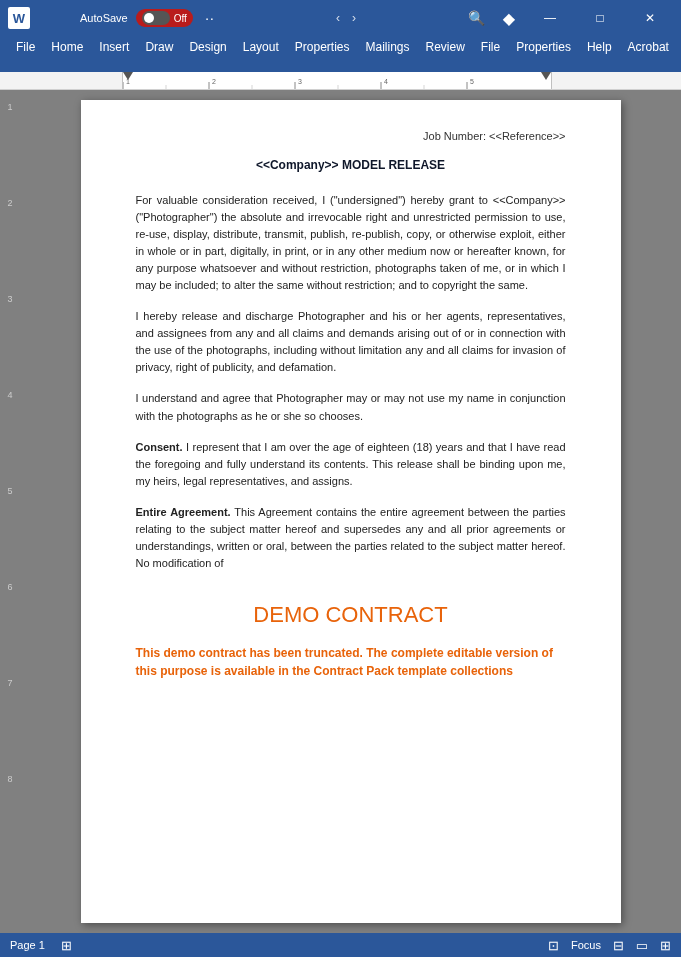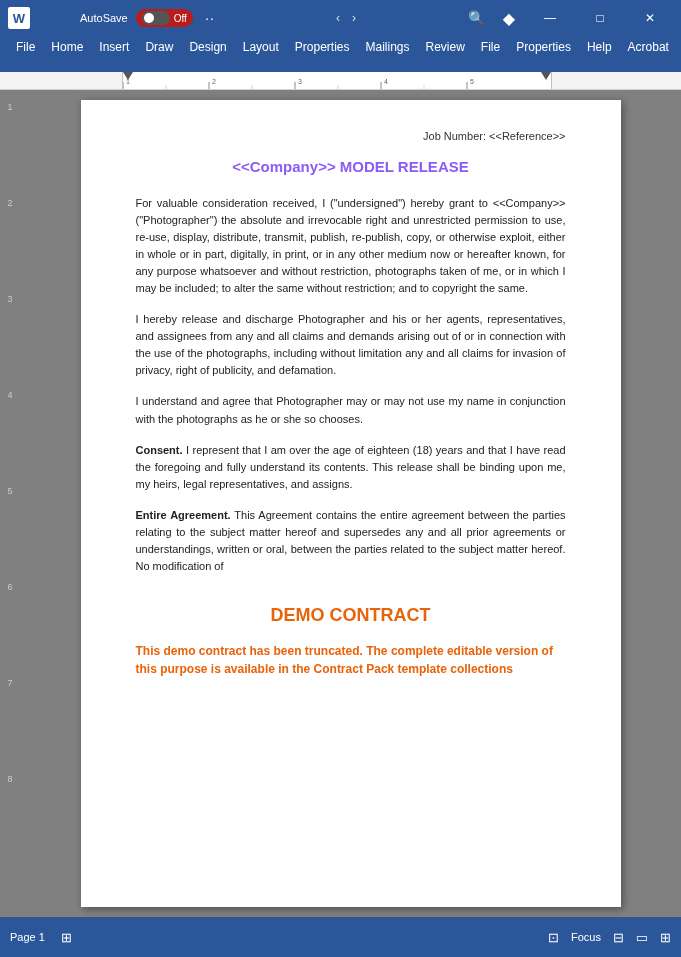--- a/index.html
+++ b/index.html
@@ -208,59 +208,59 @@
 
     
     .doc-right-align {
       text-align: right;
       font-size: 11px;
       color: #333;
       margin-bottom: 16px;
     }
     .doc-title {
       text-align: center;
-      font-size: 15px;
-      color: #8b5cf6;
+      font-size: 12px;
+      color: #0f172a;
       font-weight: bold;
       margin-bottom: 20px;
     }
     .doc-paragraph {
       font-size: 11px;
       color: #222;
       line-height: 1.55;
       margin-bottom: 14px;
       text-align: justify;
     }
     .doc-paragraph .bold {
       font-weight: bold;
     }
     .demo-watermark {
       text-align: center;
-      font-size: 18px;
-      font-weight: bold;
+      font-size: 22px;
+      font-weight: normal;
       color: #e8630a;
       margin-top: 30px;
       margin-bottom: 16px;
     }
     .demo-notice {
       font-size: 12px;
       color: #e8630a;
       font-weight: bold;
       line-height: 1.5;
       text-align: left;
     }
 
     
     .doc-wrapper::-webkit-scrollbar { width: 12px; }
     .doc-wrapper::-webkit-scrollbar-track { background: #a0a0a0; }
     .doc-wrapper::-webkit-scrollbar-thumb { background: #c0c0c0; border: 1px solid #888; }
 
     
     .status-bar {
-      height: 40px;
+      height: 24px;
       background: #2b579a;
       display: flex;
       align-items: center;
       padding: 0 10px;
       flex-shrink: 0;
       color: white;
       font-size: 11px;
       gap: 16px;
     }
     .status-bar-right {

